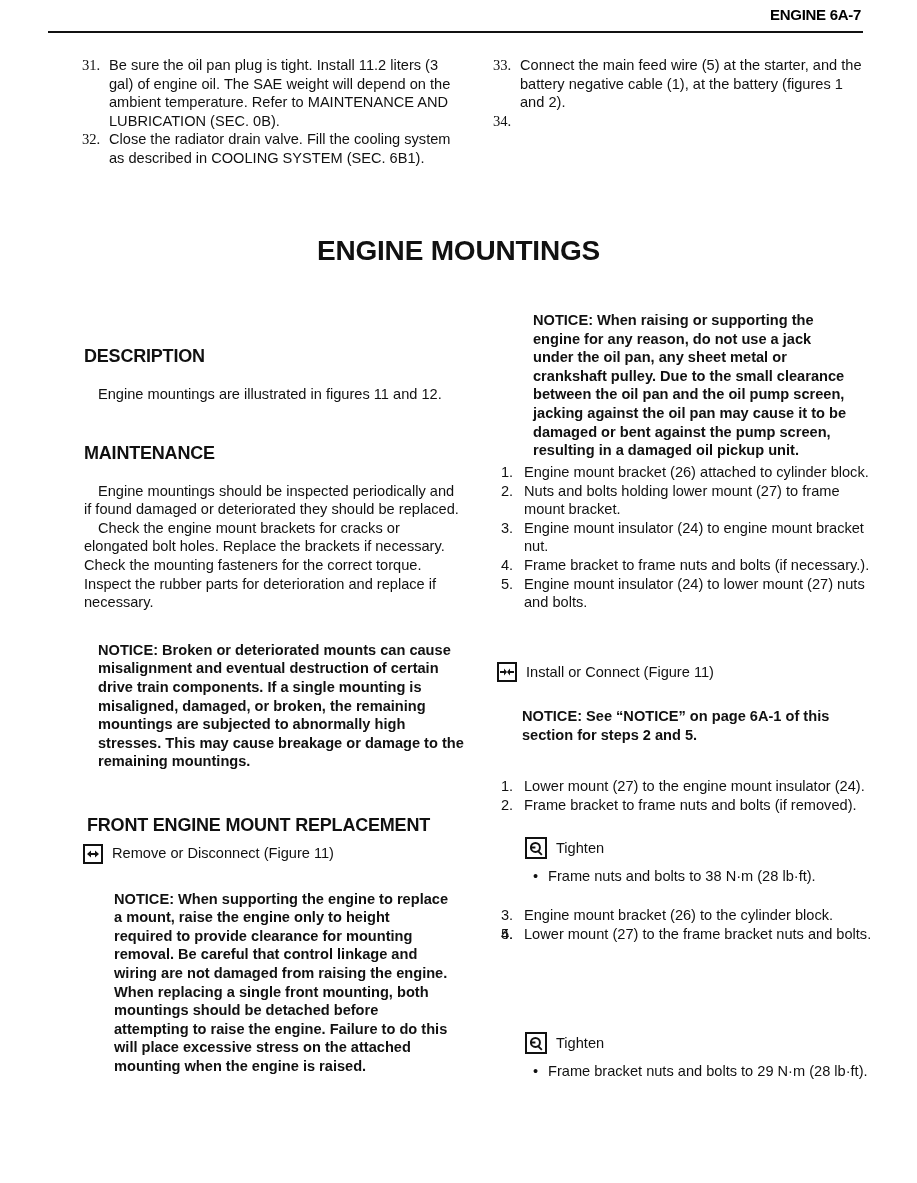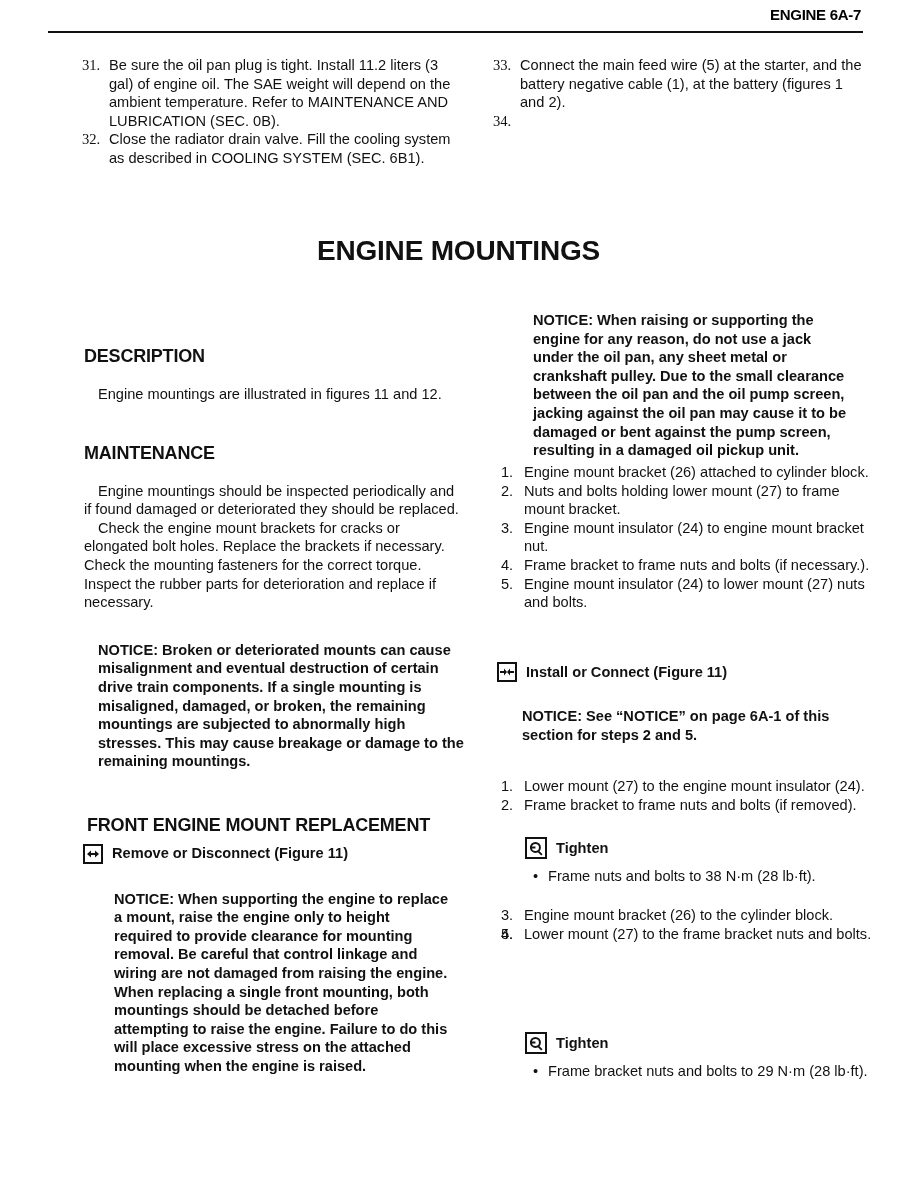--- a/index.html
+++ b/index.html
@@ -25,21 +25,21 @@
   .nstep { position: relative; padding-left: 23px; }
   .nstep .num { position: absolute; left: 0; top: 0; }
 
   .para { text-indent: 14px; margin: 0; }
   .section-title {
     position: absolute; left: 0; width: 917px; text-align: center;
     top: 235px; font-weight: bold; font-size: 28px; letter-spacing: -0.2px;
   }
   .h2 { font-weight: bold; font-size: 18px; letter-spacing: -0.2px; margin: 0; }
   .notice { font-weight: bold; margin: 14px; }
-  .proc-head { display: flex; align-items: center; font-weight: bold; font-size: 14.6px; }
+  .proc-head { display: flex; align-items: center; font-weight: normal; font-size: 14.6px; }
   .icon-box {
     width: 20px; height: 20px; border: 2px solid #111; box-sizing: border-box;
     display: inline-flex; align-items: center; justify-content: center;
     margin-right: 9px; flex: 0 0 auto;
   }
   .icon-box svg { width: 14px; height: 12px; }
   .bullet { position: relative; padding-left: 17px; }
   .bullet .dot { position: absolute; left: 2px; top: 0; }
 </style>
 </head>

